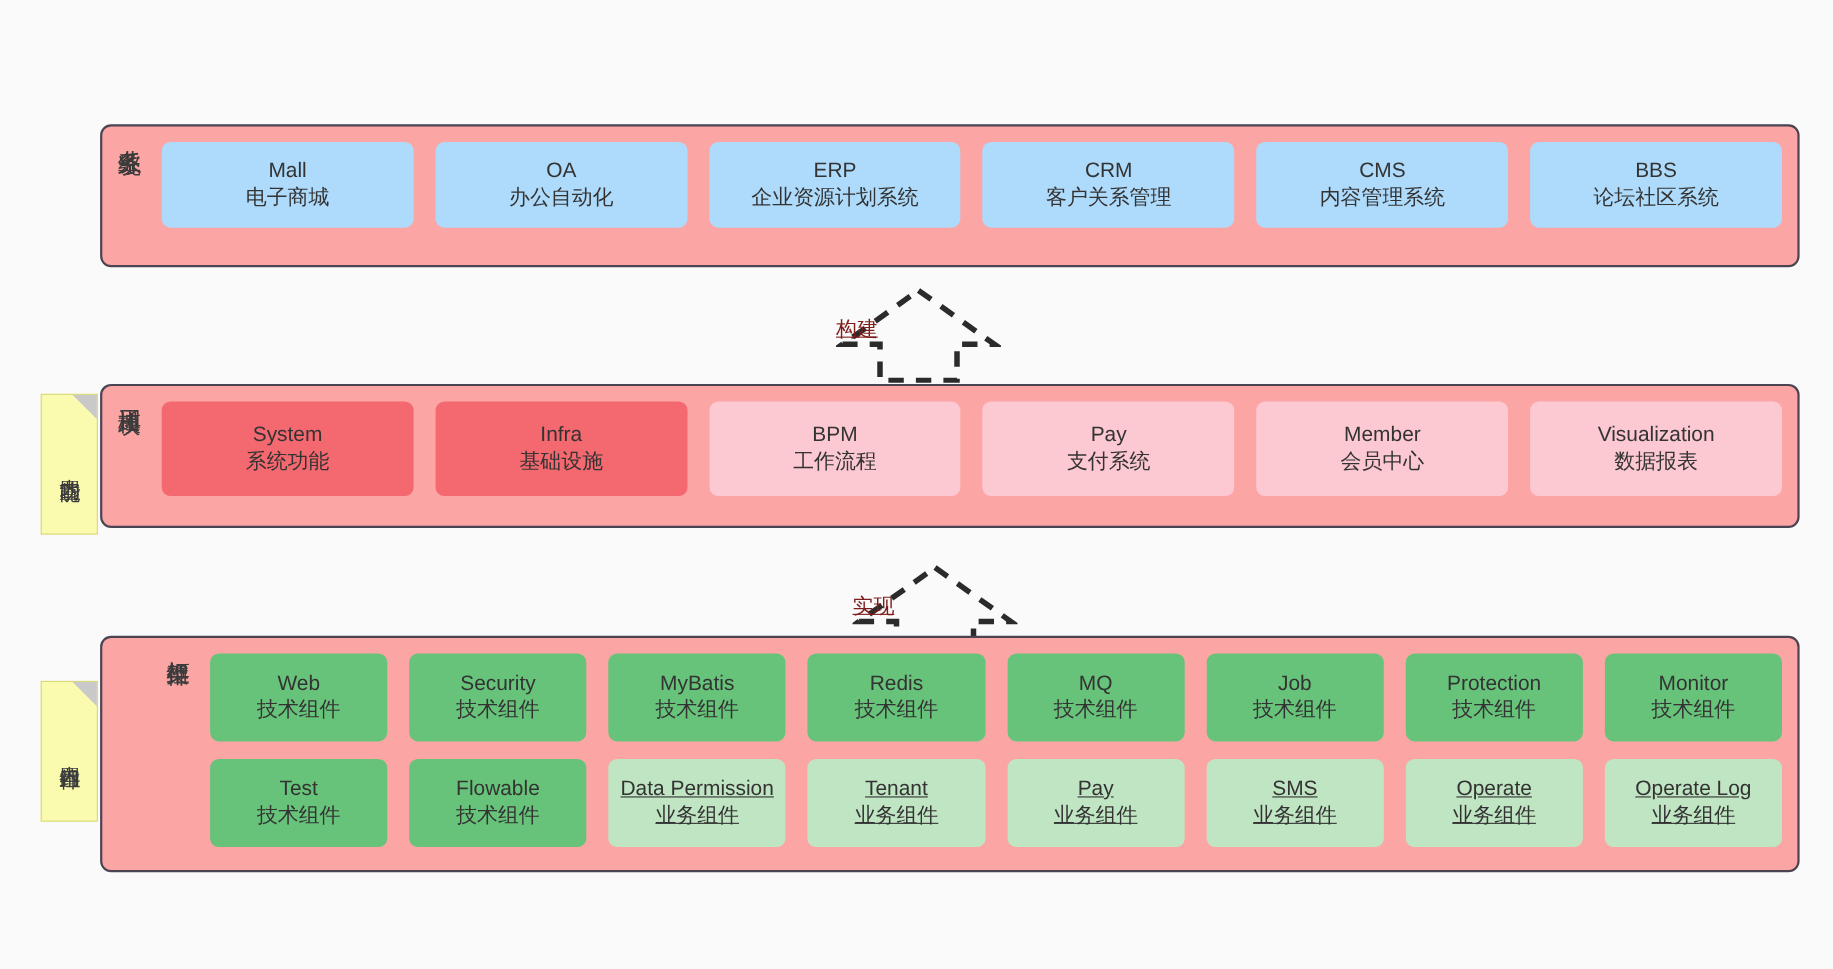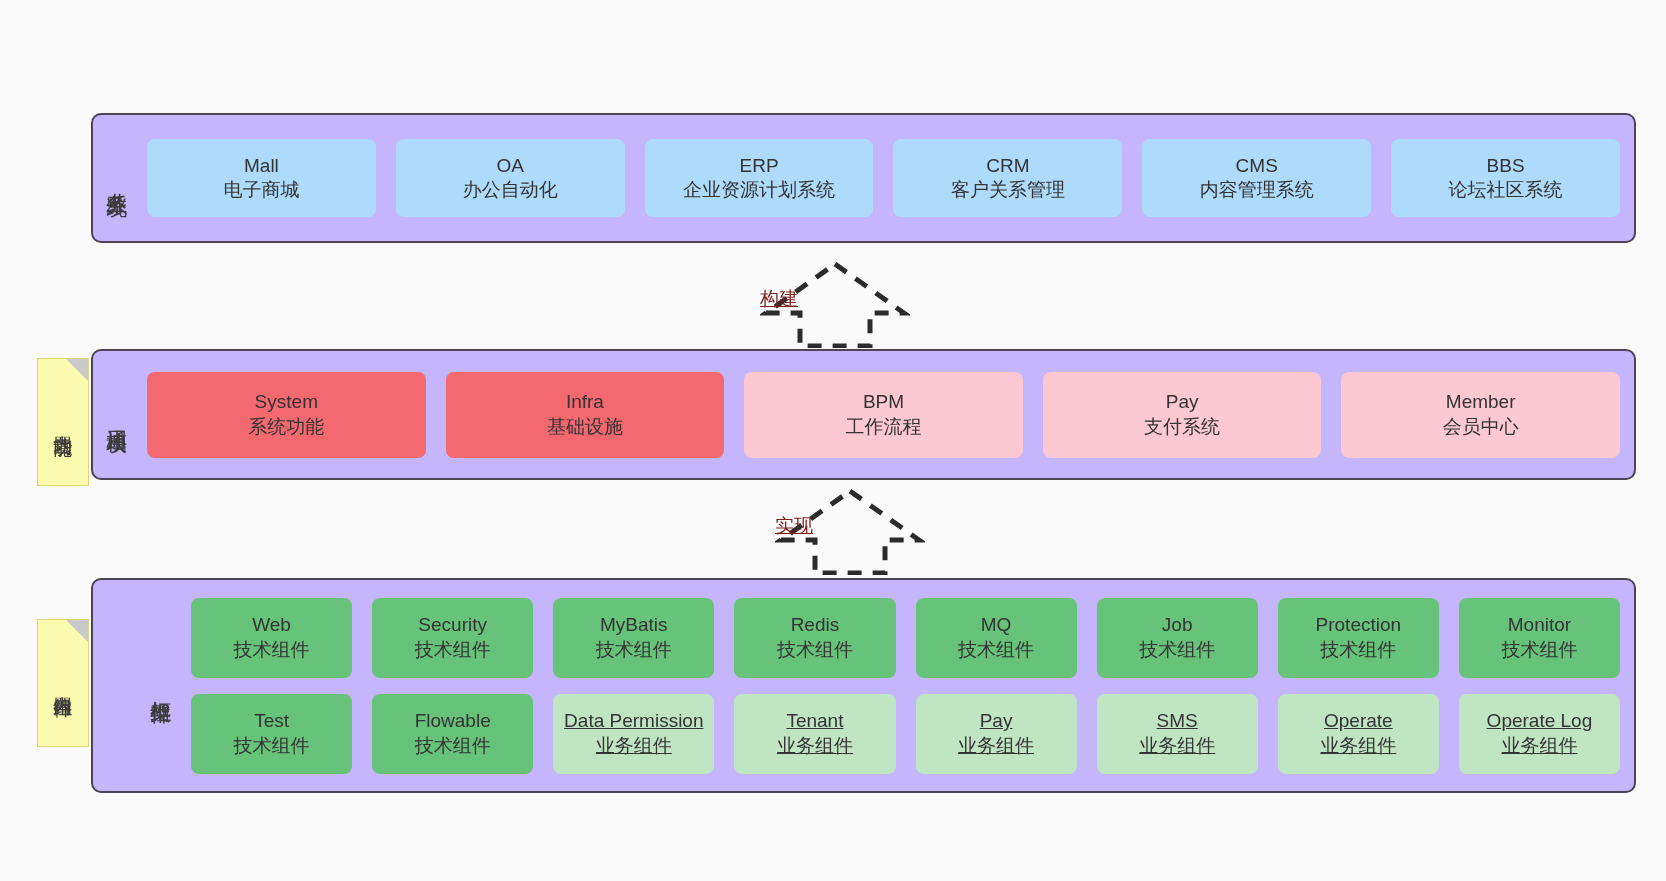--- a/index.html
+++ b/index.html
@@ -19,26 +19,26 @@
   #canvas {
     position: relative;
     width: 1666px;
     height: 881px;
     background: #fafafa;
   }
 
   
   .layer {
     position: absolute;
-    background: #c4b5fd;
+    background: #fca5a5;
     border: 2px solid #4a4453;
     border-radius: 10px;
     box-sizing: border-box;
     display: flex;
-    align-items: center;
+    align-items: flex-start;
   }
   .layer-title {
     width: 48px;
     flex: 0 0 48px;
     display: flex;
     align-items: center;
     justify-content: center;
     font-size: 21px;
     line-height: 1.12;
     letter-spacing: 1px;
@@ -212,26 +212,30 @@
         <div class="tile h-mod c-pink">
           <span class="t-en">Pay</span>
           <span class="t-cn">支付系统</span>
         </div>
 
         <div class="tile h-mod c-pink">
           <span class="t-en">Member</span>
           <span class="t-cn">会员中心</span>
         </div>
 
+        <div class="tile h-mod c-pink">
+          <span class="t-en">Visualization</span>
+          <span class="t-cn">数据报表</span>
+        </div>
 
       </div>
     </div>
   </div>
 
-  <div class="arrow" id="arrow-implement" style="left:775px; top:485px; width:150px; height:90px;">
+  <div class="arrow" id="arrow-implement" style="left:775px; top:510px; width:150px; height:90px;">
     <svg width="150" height="90" viewBox="0 0 150 90">
       <path d="M 75 6 L 144 55 L 110 55 L 110 88 L 40 88 L 40 55 L 6 55 Z" fill="none" stroke="#2b2b2b" stroke-width="5" stroke-dasharray="14,11" stroke-linecap="butt" stroke-linejoin="miter"></path>
     </svg>
     <div class="arrow-label" style="top:28px;">实现</div>
   </div>
 
   <div class="note" id="note-builtin-component" style="left:37px; top:619px; width:52px; height:128px;">
     <span class="fold"></span>
     <span>内置组件</span>
   </div>

